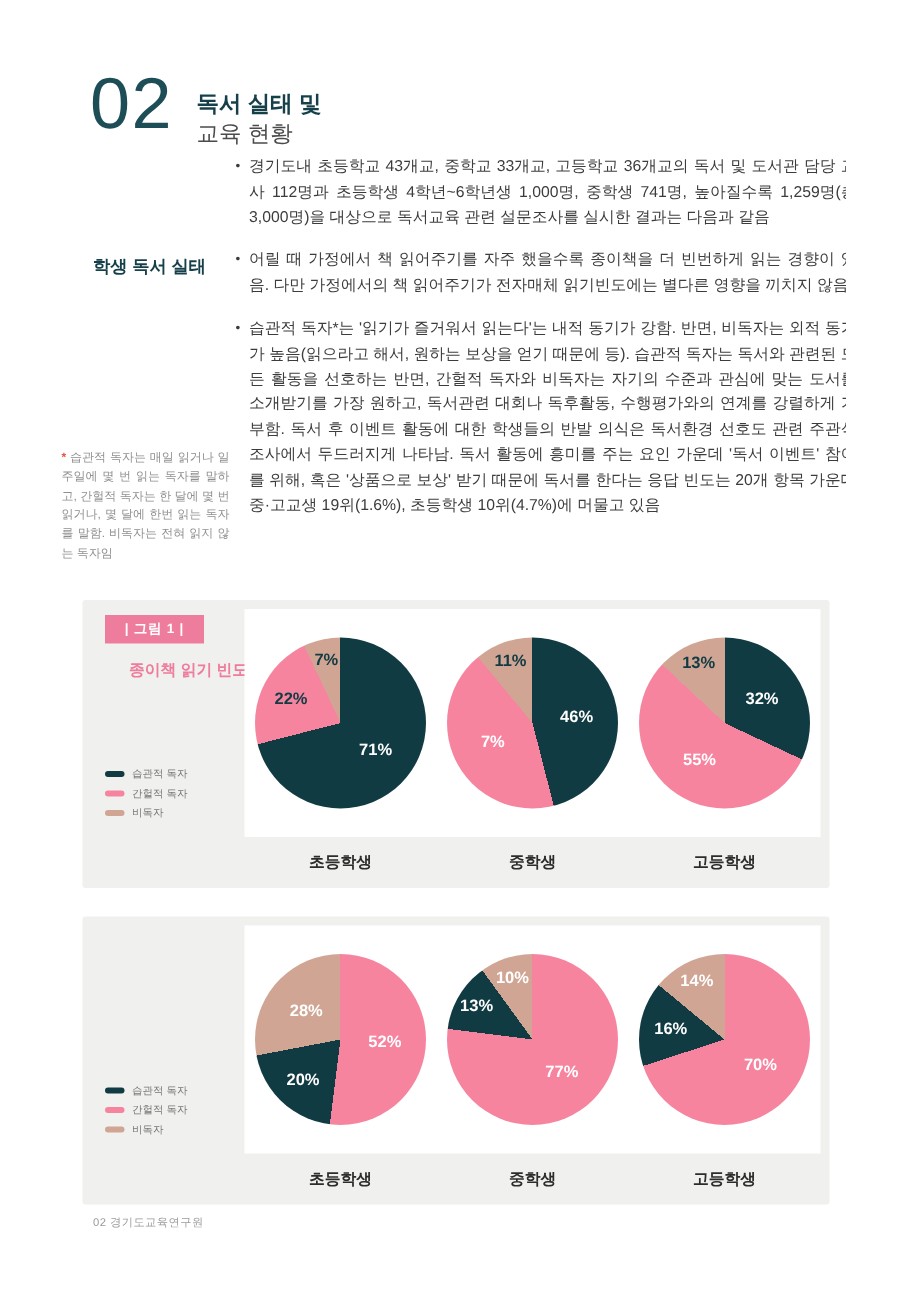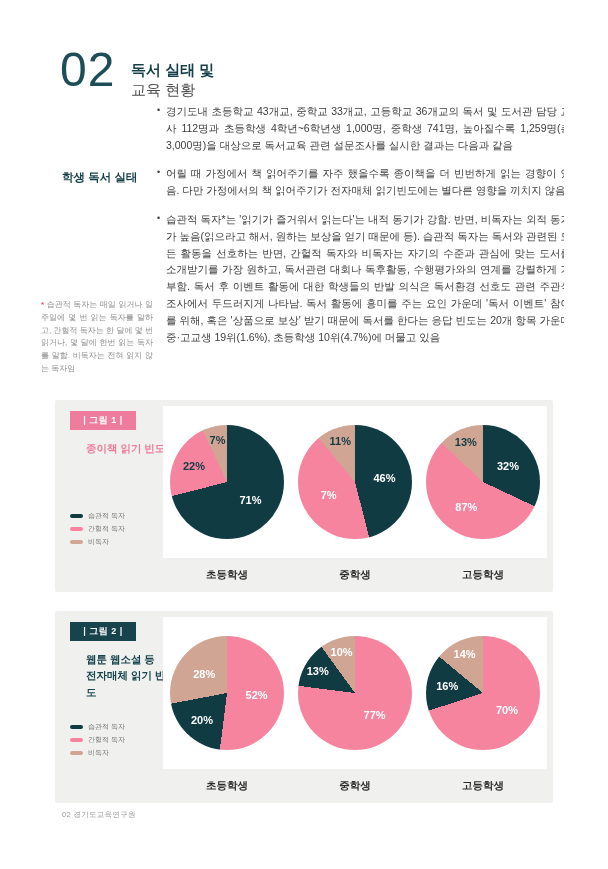--- a/index.html
+++ b/index.html
@@ -126,40 +126,33 @@
         <div class="pie-cell">
           <div class="pie" style="background: conic-gradient(rgb(17, 59, 67) 0deg, rgb(17, 59, 67) 165.6deg, rgb(246, 132, 159) 165.6deg, rgb(246, 132, 159) 320.4deg, rgb(209, 165, 148) 320.4deg, rgb(209, 165, 148) 360deg);">
             <span class="pie-label" style="left: 75.795%; top: 46.7413%; color: rgb(255, 255, 255);">46%</span>
             <span class="pie-label" style="left: 26.8338%; top: 61.8038%; color: rgb(255, 255, 255);">7%</span>
             <span class="pie-label" style="left: 37.128%; top: 14.2465%; color: rgb(17, 59, 67);">11%</span>
           </div>
         </div>
         <div class="pie-cell">
           <div class="pie" style="background: conic-gradient(rgb(17, 59, 67) 0deg, rgb(17, 59, 67) 115.2deg, rgb(246, 132, 159) 115.2deg, rgb(246, 132, 159) 313.2deg, rgb(209, 165, 148) 313.2deg, rgb(209, 165, 148) 360deg);">
             <span class="pie-label" style="left: 71.9525%; top: 36.0685%; color: rgb(255, 255, 255);">32%</span>
-            <span class="pie-label" style="left: 35.3858%; top: 71.5041%; color: rgb(255, 255, 255);">87%</span>
+            <span class="pie-label" style="left: 35.3858%; top: 71.5041%; color: rgb(255, 255, 255);">55%</span>
             <span class="pie-label" style="left: 34.9084%; top: 15.1253%; color: rgb(17, 59, 67);">13%</span>
           </div>
         </div>
       </div>
     <div class="cat-strip">
       <span class="cat">초등학생</span>
       <span class="cat">중학생</span>
       <span class="cat">고등학생</span>
     </div>
   </section>
 
   <section class="figure f2" style="--accent: #17434c;">
-    <div class="fig-left">
-      <span class="badge">| 그림 2 |</span>
-      <div class="fig-title">
-        <div>웹툰 웹소설 등</div>
-        <div>전자매체 읽기 빈도</div>
-      </div>
-    </div>
     <div class="legend">
       <div class="legend-row">
         <span class="swatch" style="background: rgb(17, 59, 67);"></span>
         <span class="legend-label">습관적 독자</span>
       </div>
       <div class="legend-row">
         <span class="swatch" style="background: rgb(246, 132, 159);"></span>
         <span class="legend-label">간헐적 독자</span>
       </div>
       <div class="legend-row">

